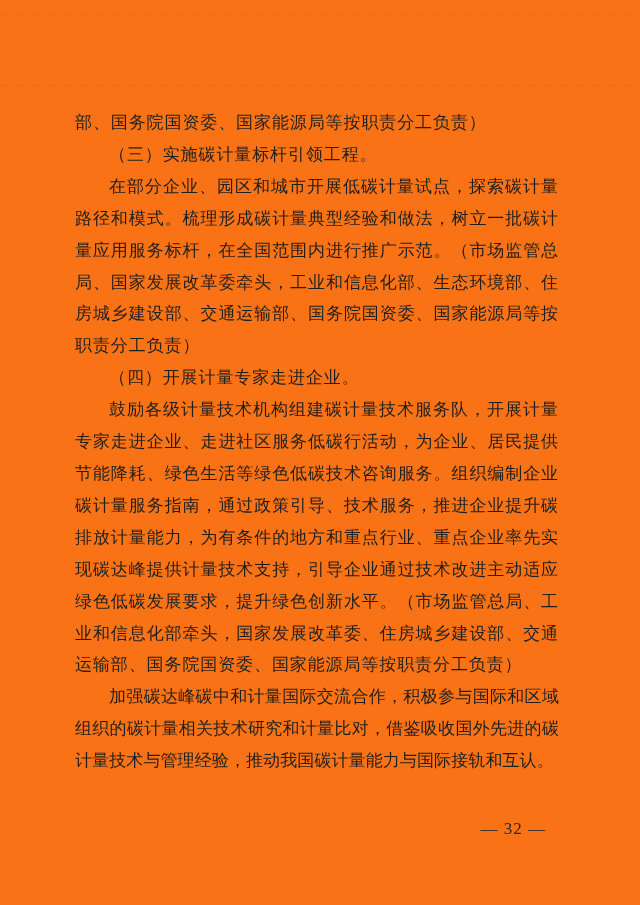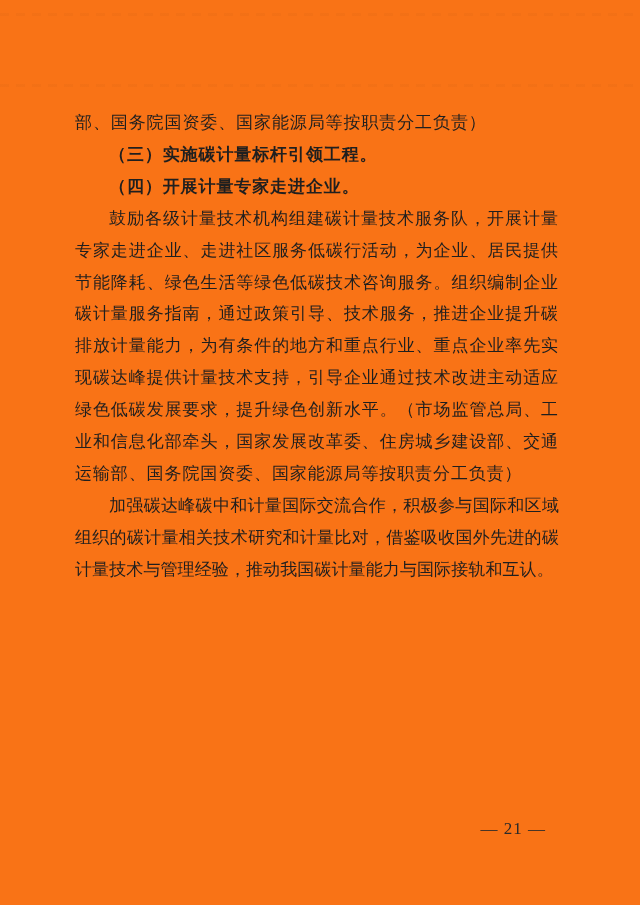--- a/index.html
+++ b/index.html
@@ -49,21 +49,21 @@
     margin: 0;
     padding: 0;
   }
   .para, .heading {
     text-indent: 2em;
   }
   .continuation {
     text-indent: 0;
   }
   .heading {
-    font-weight: bold;
+    font-weight: normal;
   }
   .tight {
     letter-spacing: 0.1px;
   }
   .page-number {
     position: absolute;
     top: 819px;
     right: 94px;
     font-size: 17px;
     letter-spacing: 1px;
@@ -77,24 +77,25 @@
 <div class="page">
 
   <div class="scan-artifact a1"></div>
   <div class="scan-artifact a2"></div>
 
   <div class="content">
     <p class="continuation">部、国务院国资委、国家能源局等按职责分工负责）</p>
 
     <p class="heading">（三）实施碳计量标杆引领工程。</p>
 
+    <p class="para">在部分企业、园区和城市开展低碳计量试点，探索碳计量路径和模式。梳理形成碳计量典型经验和做法，树立一批碳计量应用服务标杆，在全国范围内进行推广示范。（市场监管总局、国家发展改革委牵头，工业和信息化部、生态环境部、住房城乡建设部、交通运输部、国务院国资委、国家能源局等按职责分工负责）</p>
 
     <p class="heading">（四）开展计量专家走进企业。</p>
 
     <p class="para">鼓励各级计量技术机构组建碳计量技术服务队，开展计量专家走进企业、走进社区服务低碳行活动，为企业、居民提供节能降耗、绿色生活等绿色低碳技术咨询服务。组织编制企业碳计量服务指南，通过政策引导、技术服务，推进企业提升碳排放计量能力，为有条件的地方和重点行业、重点企业率先实现碳达峰提供计量技术支持，引导企业通过技术改进主动适应绿色低碳发展要求，提升绿色创新水平。（市场监管总局、工业和信息化部牵头，国家发展改革委、住房城乡建设部、交通运输部、国务院国资委、国家能源局等按职责分工负责）</p>
 
 
     <p class="para tight">加强碳达峰碳中和计量国际交流合作，积极参与国际和区域组织的碳计量相关技术研究和计量比对，借鉴吸收国外先进的碳计量技术与管理经验，推动我国碳计量能力与国际接轨和互认。</p>
   </div>
 
-  <div class="page-number">— 21 —</div>
+  <div class="page-number">— 32 —</div>
 
 </div>
 
 </body></html>

